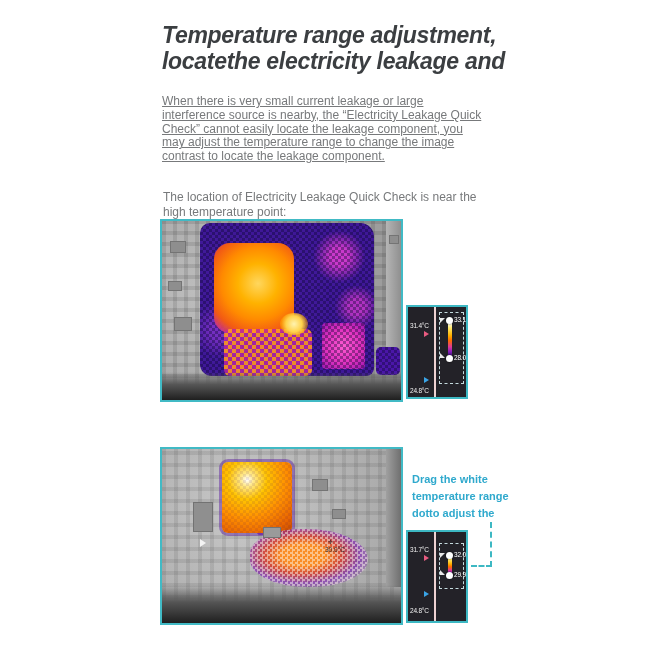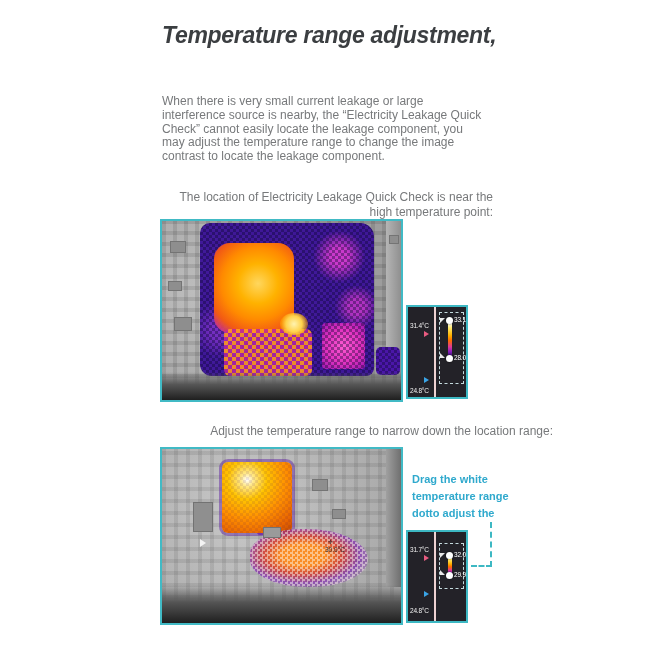--- a/index.html
+++ b/index.html
@@ -4,21 +4,21 @@
 <style>
   html,body{margin:0;padding:0;background:#ffffff;}
   .page{position:relative;width:650px;height:650px;background:#fff;overflow:hidden;
         font-family:"Liberation Sans", sans-serif;}
 
   
   .title{position:absolute;left:162px;top:22px;width:360px;font-size:23px;font-weight:700;
          color:#3b3e41;line-height:26px;letter-spacing:-0.3px;}
   .title span{display:block;font-style:italic;}
   .intro{position:absolute;left:162px;top:95px;width:322px;font-size:12px;line-height:13.8px;color:#77797b;}
-  .caption{position:absolute;left:163px;font-size:12px;line-height:14.5px;color:#77797b;text-align:right;}
+  .caption{position:absolute;left:163px;font-size:12px;line-height:14.5px;color:#77797b;}
   .cap1{top:190px;width:330px;}
   .cap2{top:424px;width:390px;}
 
   
   .annotation{position:absolute;left:412px;top:471px;width:105px;font-size:11px;font-weight:700;
               color:#2fa9cd;line-height:17px;}
   .annotation span{display:block;}
   .connector{position:absolute;left:471px;top:522px;width:21px;height:45px;
              border-right:2px dashed #3db8c3;border-bottom:2px dashed #3db8c3;box-sizing:border-box;}
 
@@ -105,23 +105,24 @@
   .sp-tri-bottom{position:absolute;left:0;width:0;height:0;border-bottom:5px solid #e9e9e9;border-right:5px solid transparent;}
   .sp-val{position:absolute;left:14px;font-size:6.5px;color:#fff;letter-spacing:-0.2px;}
 </style>
 </head>
 <body>
 
 <div class="page">
 
   <h1 class="title" style="margin:0;">
     <span>Temperature range adjustment,</span>
+    <span>locatethe electricity leakage and</span>
   </h1>
 
-  <p class="intro" style="margin:0;">When there is very small current leakage or large interference source is nearby, the “Electricity Leakage Quick Check” cannot easily locate the leakage component, you may adjust the temperature range to change the image contrast to locate the leakage component.</p>
+  <p class="intro" style="margin:0;text-decoration:underline;">When there is very small current leakage or large interference source is nearby, the “Electricity Leakage Quick Check” cannot easily locate the leakage component, you may adjust the temperature range to change the image contrast to locate the leakage component.</p>
 
   <p class="caption cap1" style="margin:0;">The location of Electricity Leakage Quick Check is near the high temperature point:</p>
 
   <div class="fig fig1">
     <div class="chip" style="left:8px;top:20px;width:16px;height:12px;"></div>
     <div class="chip" style="left:6px;top:60px;width:14px;height:10px;"></div>
     <div class="chip" style="left:12px;top:96px;width:18px;height:14px;"></div>
     <div class="rstrip rs1"></div>
     <div class="chip" style="right:2px;top:14px;width:10px;height:9px;"></div>
     <div class="t1-purple">
@@ -149,21 +150,20 @@
       <div class="sp-bar" style="top:10px;height:34px;"></div>
       <span class="sp-tri-top" style="top:5px;"></span>
       <div class="sp-dot" style="top:4px;"></div>
       <span class="sp-val" style="top:3px;">33.1</span>
       <span class="sp-tri-bottom" style="top:40px;"></span>
       <div class="sp-dot" style="top:42px;"></div>
       <span class="sp-val" style="top:41px;">28.0</span>
     </div>
   </div>
 
-  <p class="caption cap2" style="margin:0;">Adjust the temperature range to narrow down the location range:</p>
 
   <div class="fig fig2">
     <div class="t2-bigchip"></div>
     <div class="t2-marker"></div>
     <div class="chip" style="left:150px;top:30px;width:16px;height:12px;"></div>
     <div class="chip" style="left:170px;top:60px;width:14px;height:10px;"></div>
     <div class="rstrip rs2"></div>
     <div class="t2-stem"></div>
     <div class="t2-orange"></div>
     <div class="t2-cluster">

